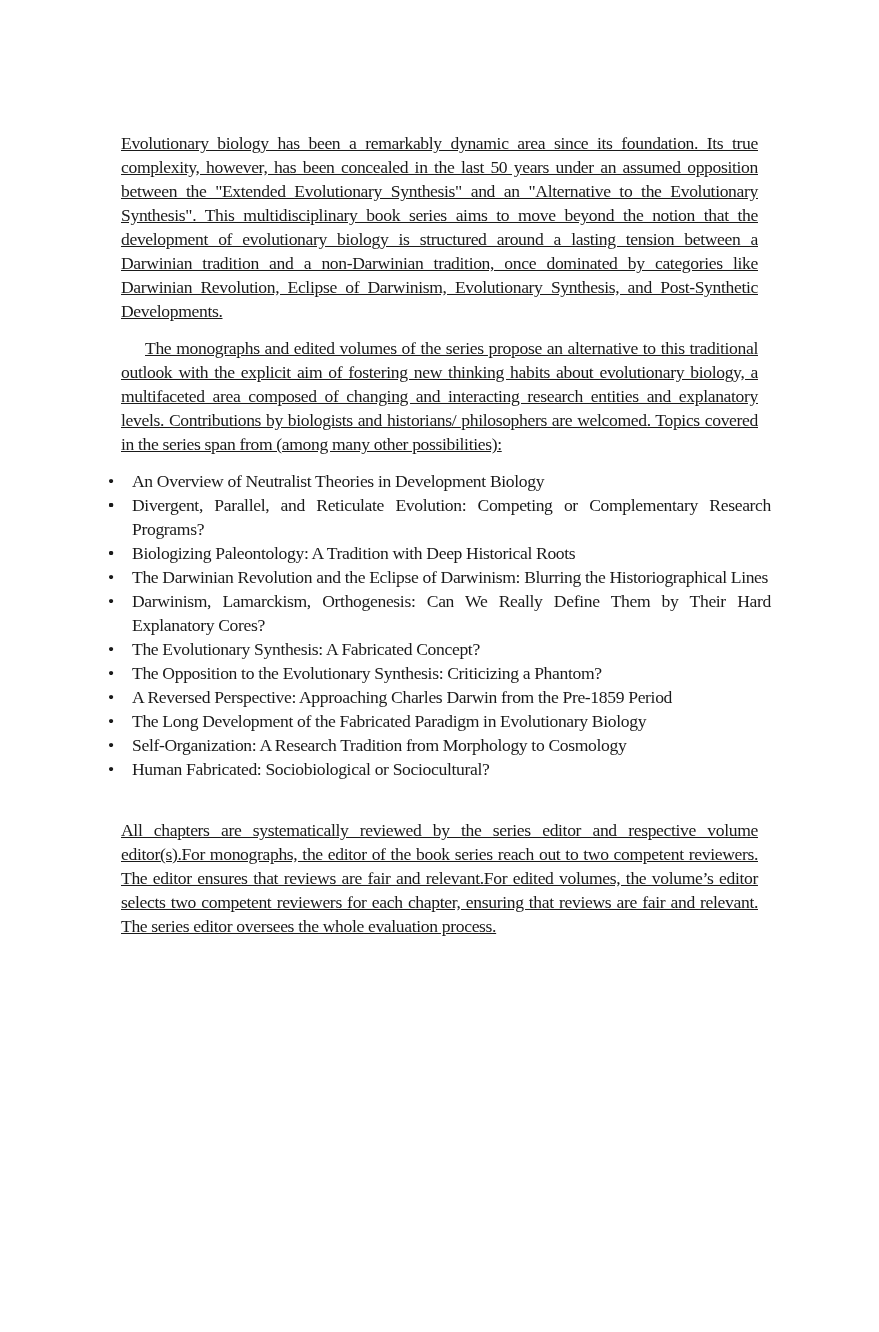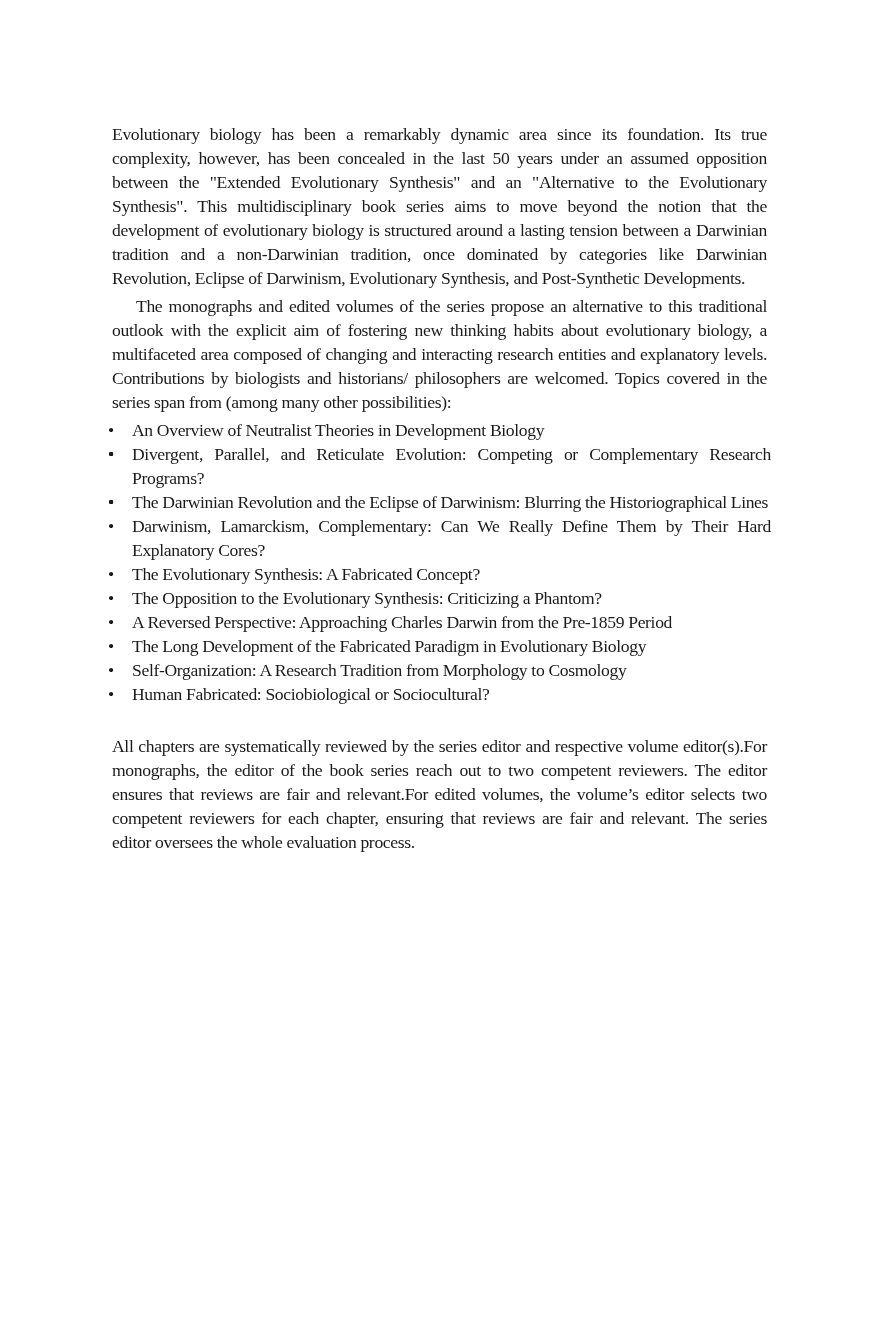--- a/index.html
+++ b/index.html
@@ -8,43 +8,43 @@
     position: absolute;
     left: 108px;
     top: 118px;
     width: 663px;
     font-family: "Liberation Serif", "DejaVu Serif", serif;
     font-size: 17.6px;
     line-height: 24px;
     color: #1a1a1a;
     letter-spacing: -0.35px;
   }
-  .para { margin: 4px; text-align: justify; }
+  .para { margin: 13px; text-align: justify; text-decoration: underline; }
   .para.indent { text-indent: 24px; }
   .topics { list-style: none; margin: 0; padding: 0; }
   .topic { position: relative; padding-left: 24px; text-align: justify; }
   .bullet { position: absolute; left: 0; top: 0; width: 12px; }
   .gap { height: 24px; }
 </style>
 </head>
 <body>
 
 <div class="page">
   <p class="para">Evolutionary biology has been a remarkably dynamic area since its foundation. Its true complexity, however, has been concealed in the last 50 years under an assumed opposition between the "Extended Evolutionary Synthesis" and an "Alternative to the Evolutionary Synthesis". This multidisciplinary book series aims to move beyond the notion that the development of evolutionary biology is structured around a lasting tension between a Darwinian tradition and a non-Darwinian tradition, once dominated by categories like Darwinian Revolution, Eclipse of Darwinism, Evolutionary Synthesis, and Post-Synthetic Developments.</p>
   <p class="para indent">The monographs and edited volumes of the series propose an alternative to this traditional outlook with the explicit aim of fostering new thinking habits about evolutionary biology, a multifaceted area composed of changing and interacting research entities and explanatory levels. Contributions by biologists and historians/ philosophers are welcomed. Topics covered in the series span from (among many other possibilities):</p>
 
   <ul class="topics">
     <li class="topic"><span class="bullet">•</span><span>An Overview of Neutralist Theories in Development Biology</span></li>
     <li class="topic"><span class="bullet">•</span></li>
     <li class="topic"><span class="bullet">•</span></li>
     <li class="topic"><span class="bullet">•</span><span>Divergent, Parallel, and Reticulate Evolution: Competing or Complementary Research Programs?</span></li>
     <li class="topic"><span class="bullet">•</span></li>
-    <li class="topic"><span class="bullet">•</span></li>
+    <li class="topic"><span class="bullet">•</span><span>Biologizing Paleontology: A Tradition with Deep Historical Roots</span></li>
     <li class="topic"><span class="bullet">•</span><span>The Darwinian Revolution and the Eclipse of Darwinism: Blurring the Historiographical Lines</span></li>
-    <li class="topic"><span class="bullet">•</span><span>Darwinism, Lamarckism, Complementary: Can We Really Define Them by Their Hard Explanatory Cores?</span></li>
+    <li class="topic"><span class="bullet">•</span><span>Darwinism, Lamarckism, Orthogenesis: Can We Really Define Them by Their Hard Explanatory Cores?</span></li>
     <li class="topic"><span class="bullet">•</span><span>The Evolutionary Synthesis: A Fabricated Concept?</span></li>
     <li class="topic"><span class="bullet">•</span><span>The Opposition to the Evolutionary Synthesis: Criticizing a Phantom?</span></li>
     <li class="topic"><span class="bullet">•</span><span>A Reversed Perspective: Approaching Charles Darwin from the Pre-1859 Period</span></li>
     <li class="topic"><span class="bullet">•</span><span>The Long Development of the Fabricated Paradigm in Evolutionary Biology</span></li>
     <li class="topic"><span class="bullet">•</span><span>Self-Organization: A Research Tradition from Morphology to Cosmology</span></li>
     <li class="topic"><span class="bullet">•</span><span>Human Fabricated: Sociobiological or Sociocultural?</span></li>
   </ul>
 
   <div class="gap"></div>
 

